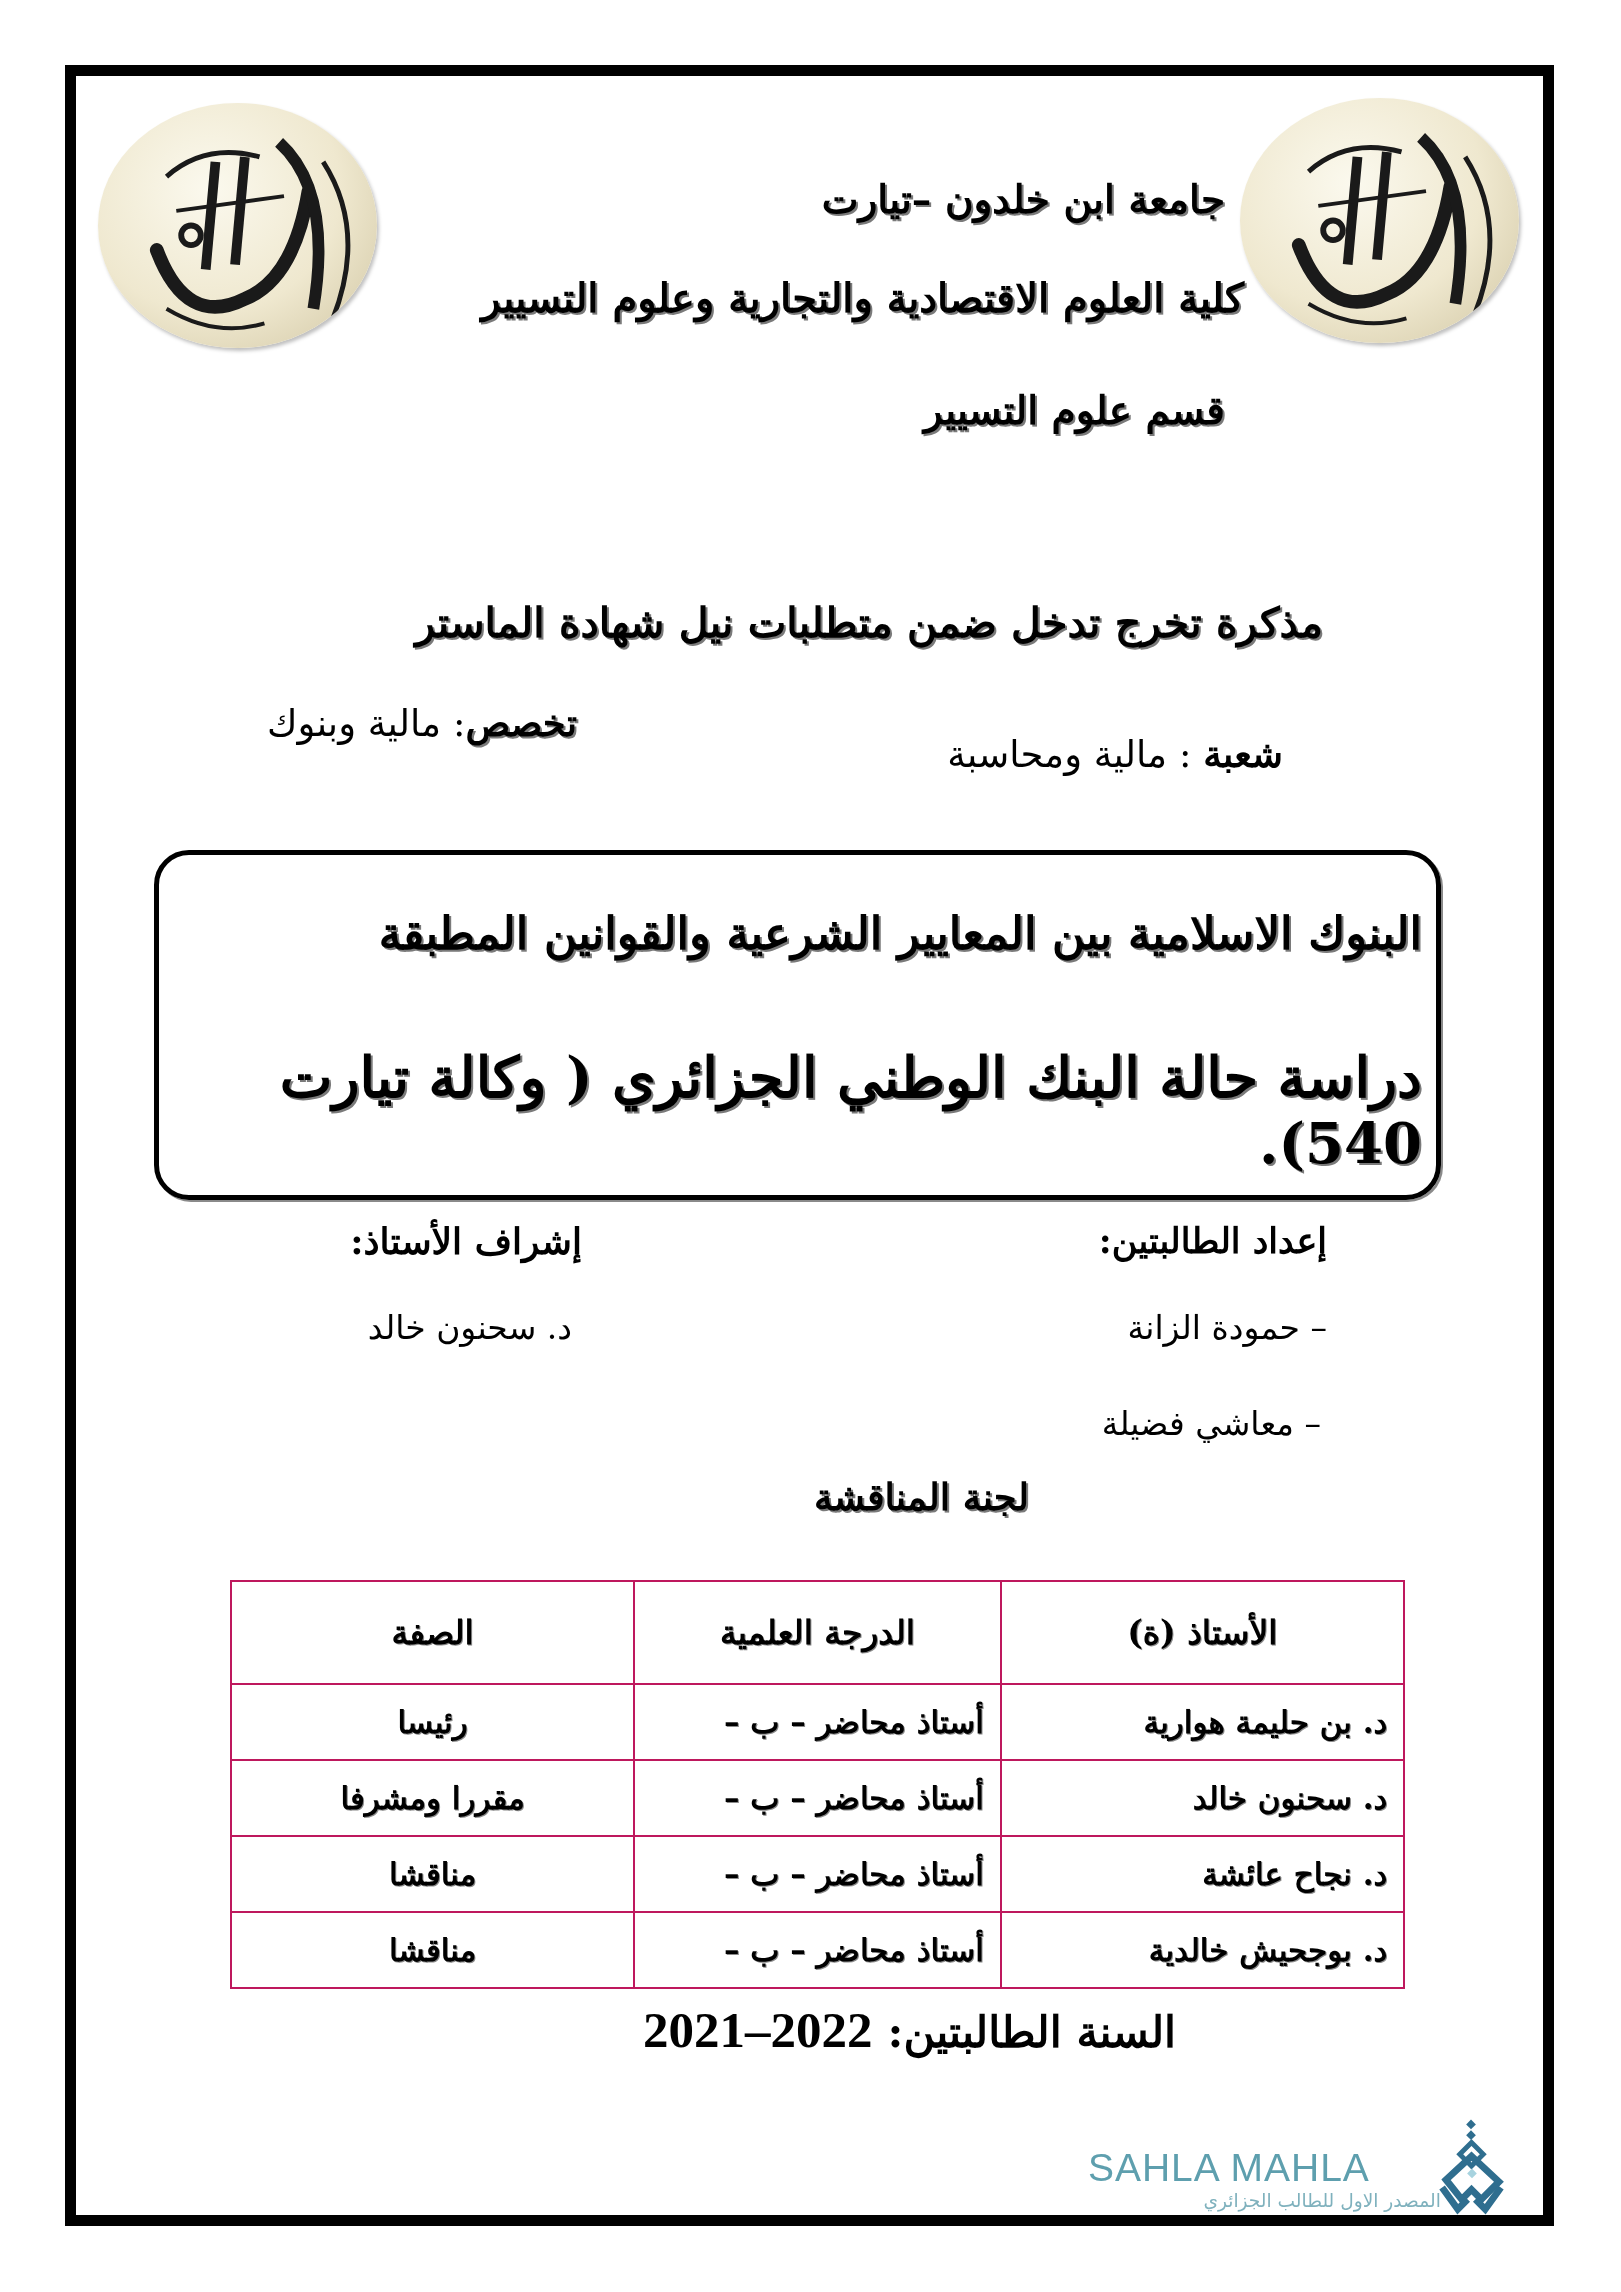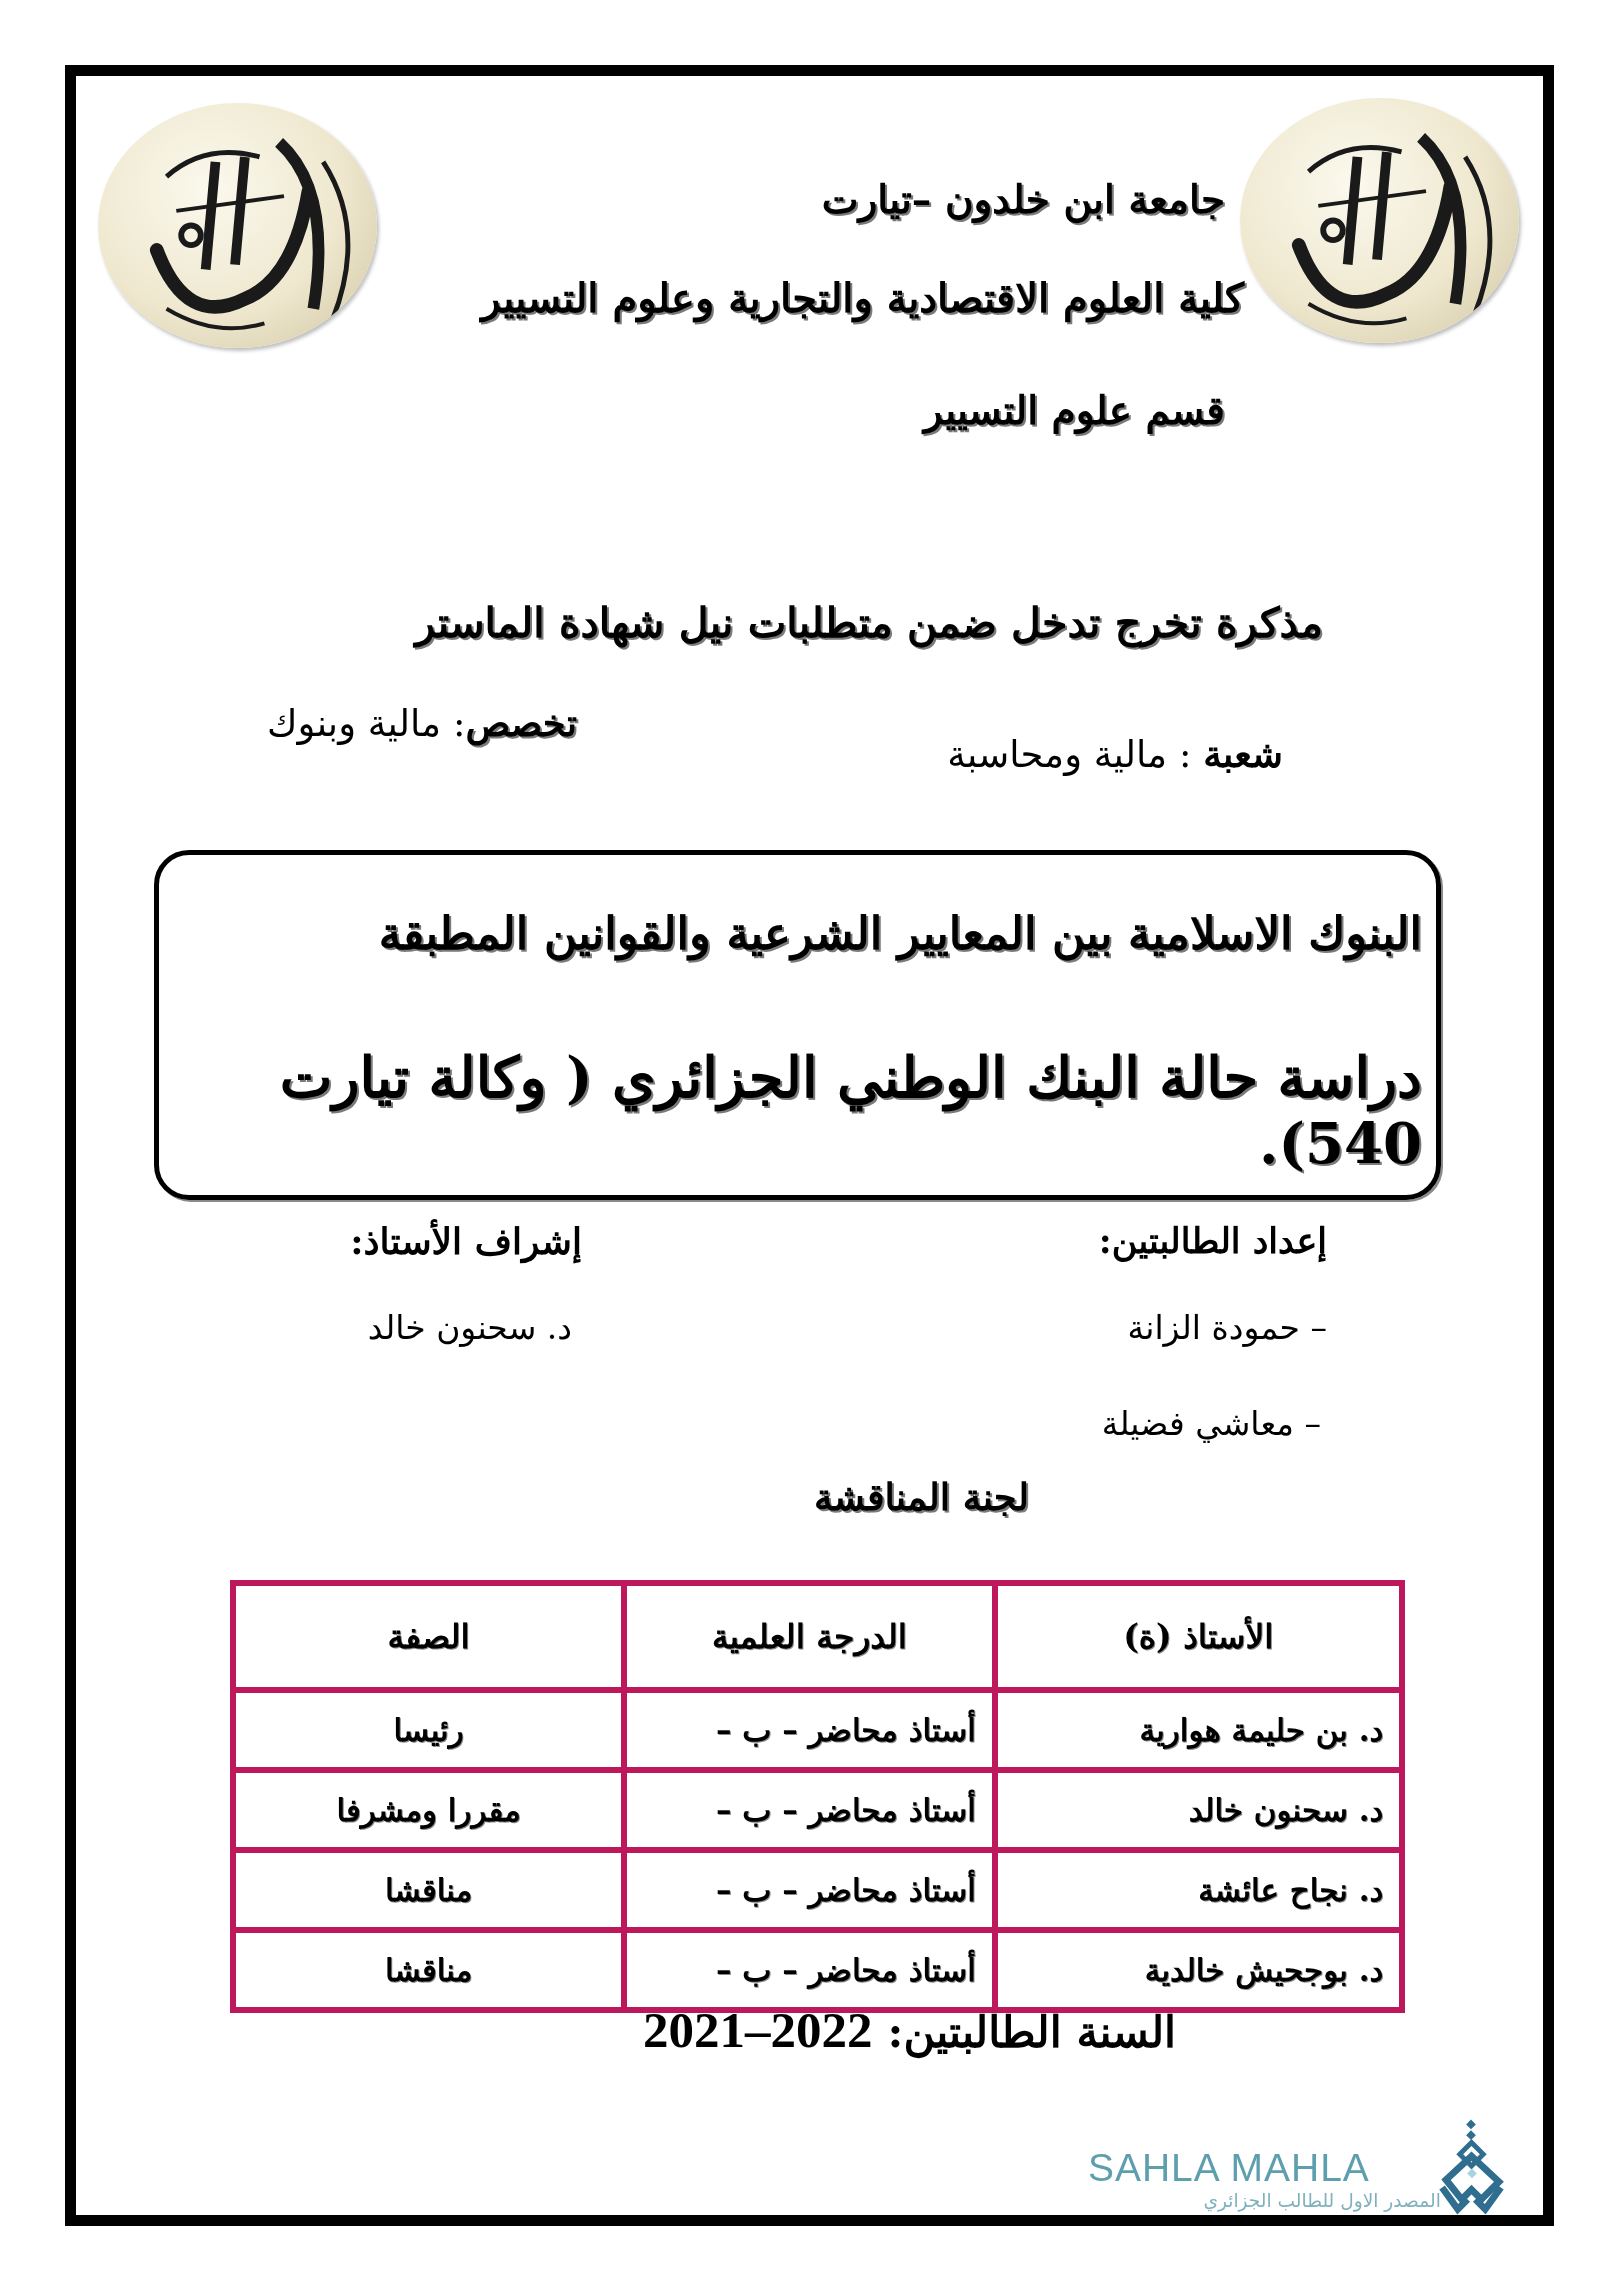--- a/index.html
+++ b/index.html
@@ -75,21 +75,21 @@
 
     table.committee {
       position: absolute;
       left: 230px;
       top: 1580px;
       width: 1175px;
       border-collapse: collapse;
       direction: rtl;
     }
     table.committee td, table.committee th {
-      border: 6px solid #be185d;
+      border: 2px solid #be185d;
       padding: 0 15.7px;
       font-size: 31px;
       font-weight: bold;
       text-shadow: 1px 1px 0 #8a8a8a;
       height: 74px;
     }
     table.committee th {
       height: 101px;
       font-size: 33px;
       text-align: center;

